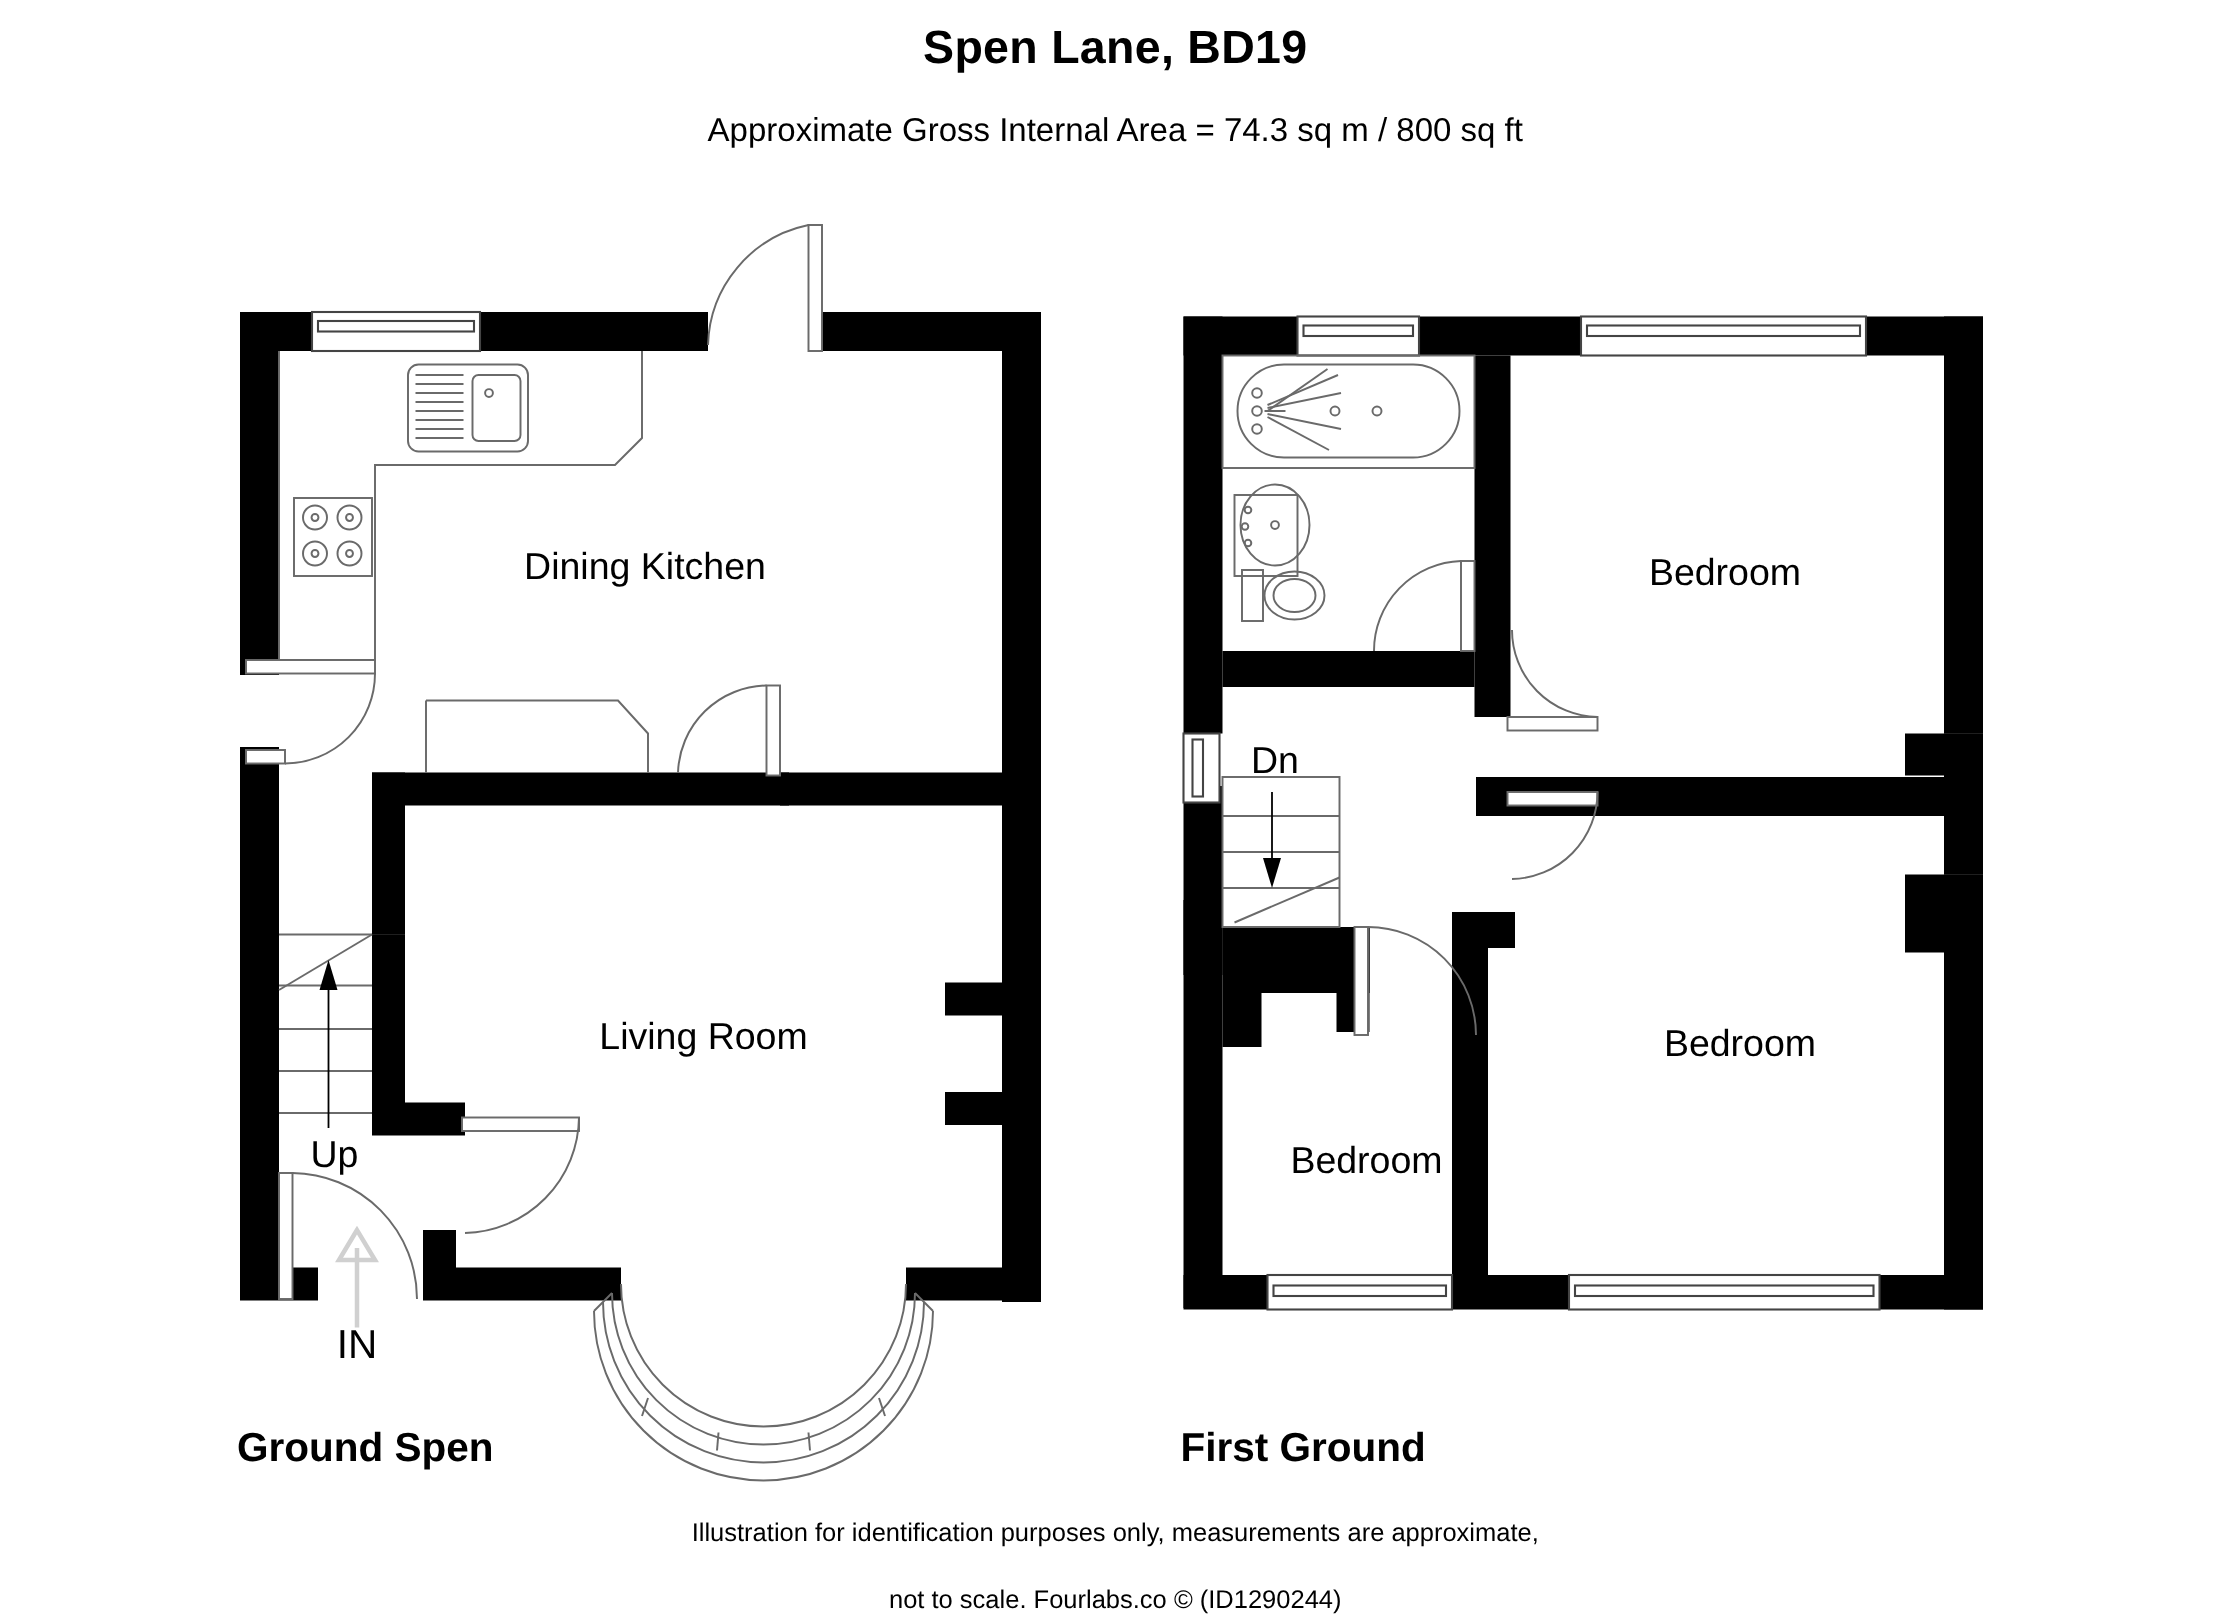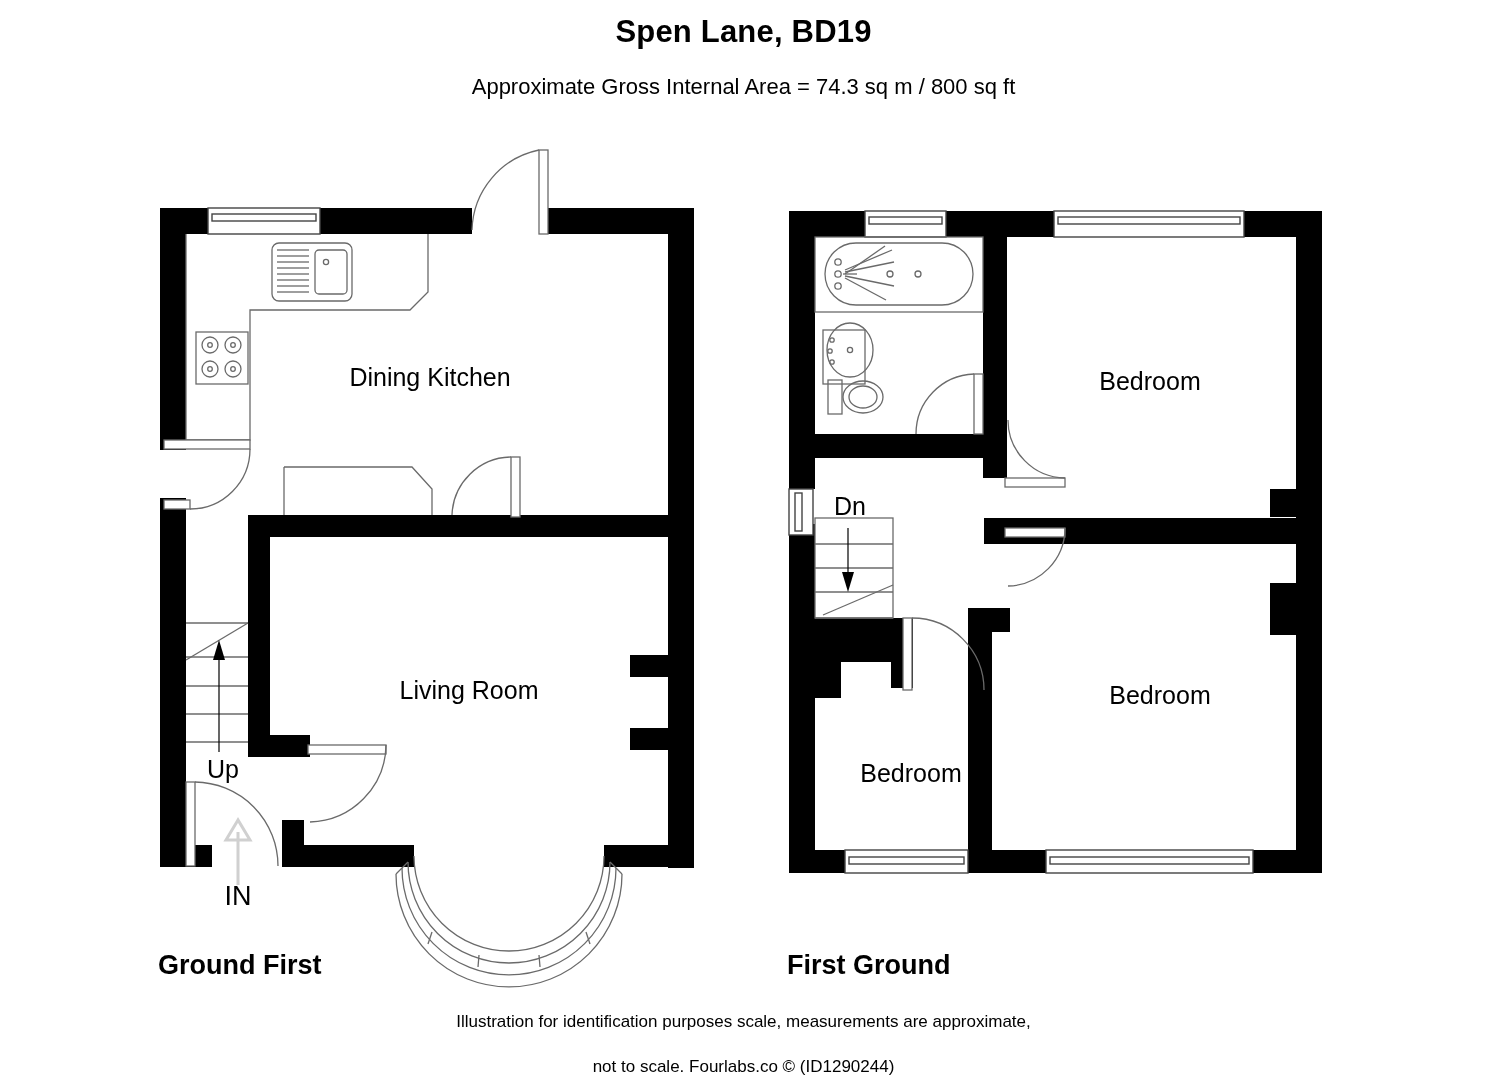--- a/index.html
+++ b/index.html
@@ -368,19 +368,19 @@
         <path d="M 912 618 A 72 72 0 0 1 984 690"></path>
       </g>
     </g>
 
     <text class="room" text-anchor="middle" x="1150" y="390">Bedroom</text>
     <text class="room" text-anchor="middle" x="1160" y="704">Bedroom</text>
     <text class="room" text-anchor="middle" x="911" y="782">Bedroom</text>
     <text class="stair" text-anchor="middle" x="850" y="515">Dn</text>
   </svg>
 
-  <div class="floor-label" id="ground-floor-label">Ground First</div>
+  <div class="floor-label" id="ground-floor-label">Ground Spen</div>
   <div class="floor-label" id="first-floor-label">First Ground</div>
 
-  <div class="footer" id="footer-line1">Illustration for identification purposes scale, measurements are approximate,</div>
+  <div class="footer" id="footer-line1">Illustration for identification purposes only, measurements are approximate,</div>
   <div class="footer" id="footer-line2">not to scale. Fourlabs.co © (ID1290244)</div>
 
 </div>
 
 </body></html>

